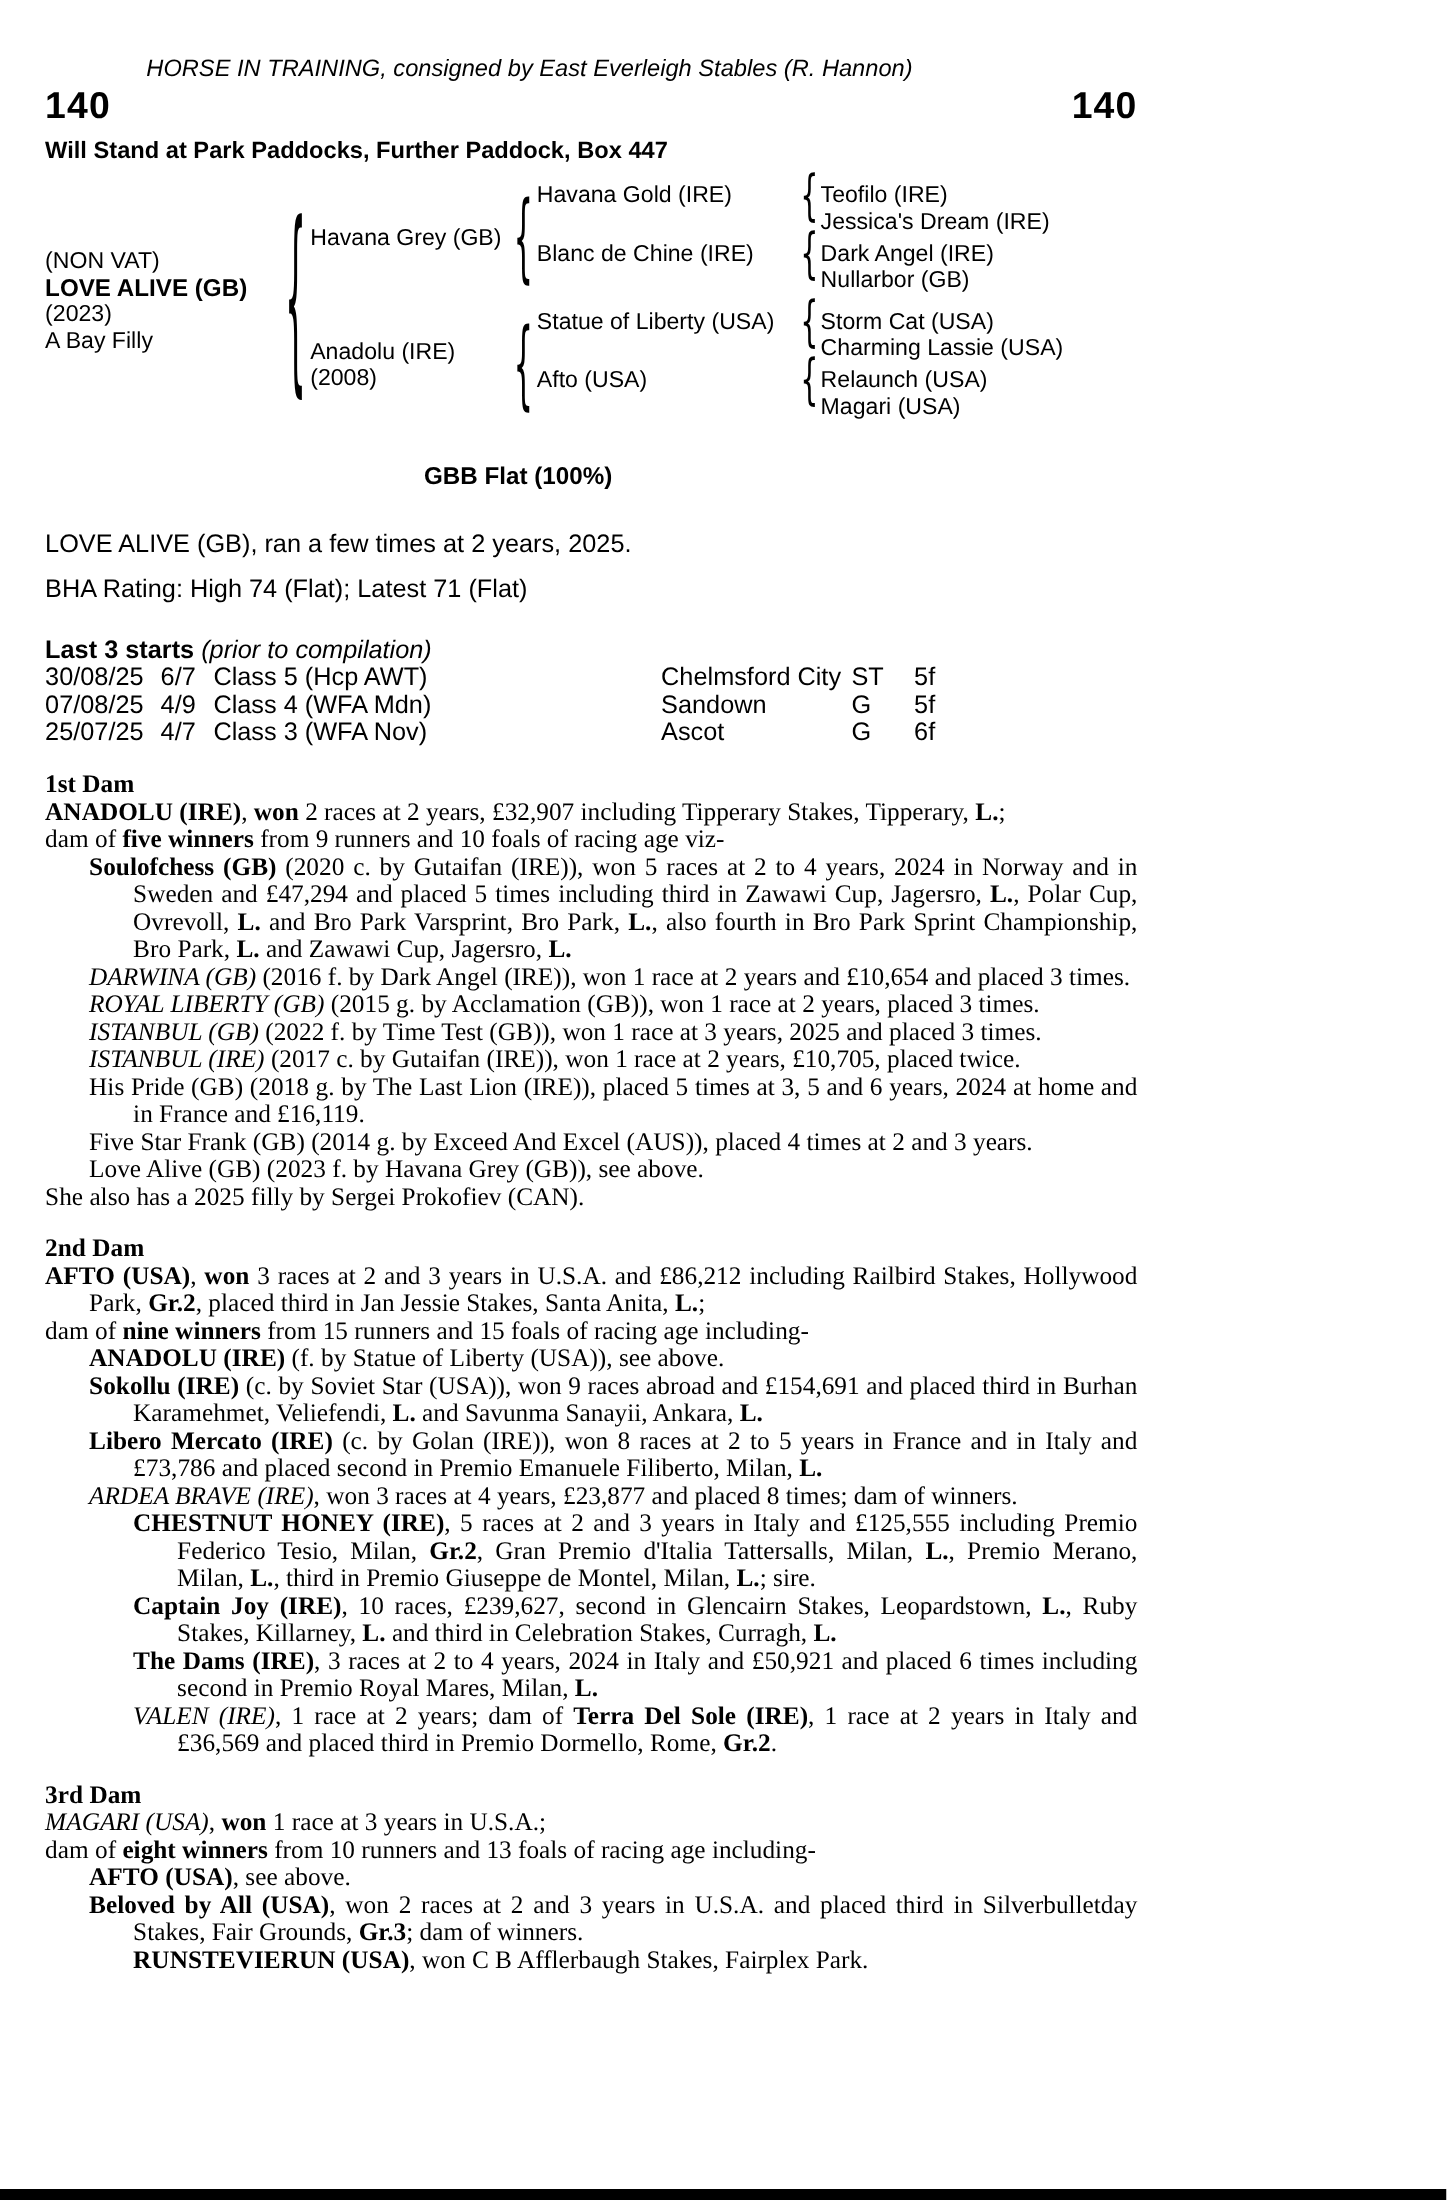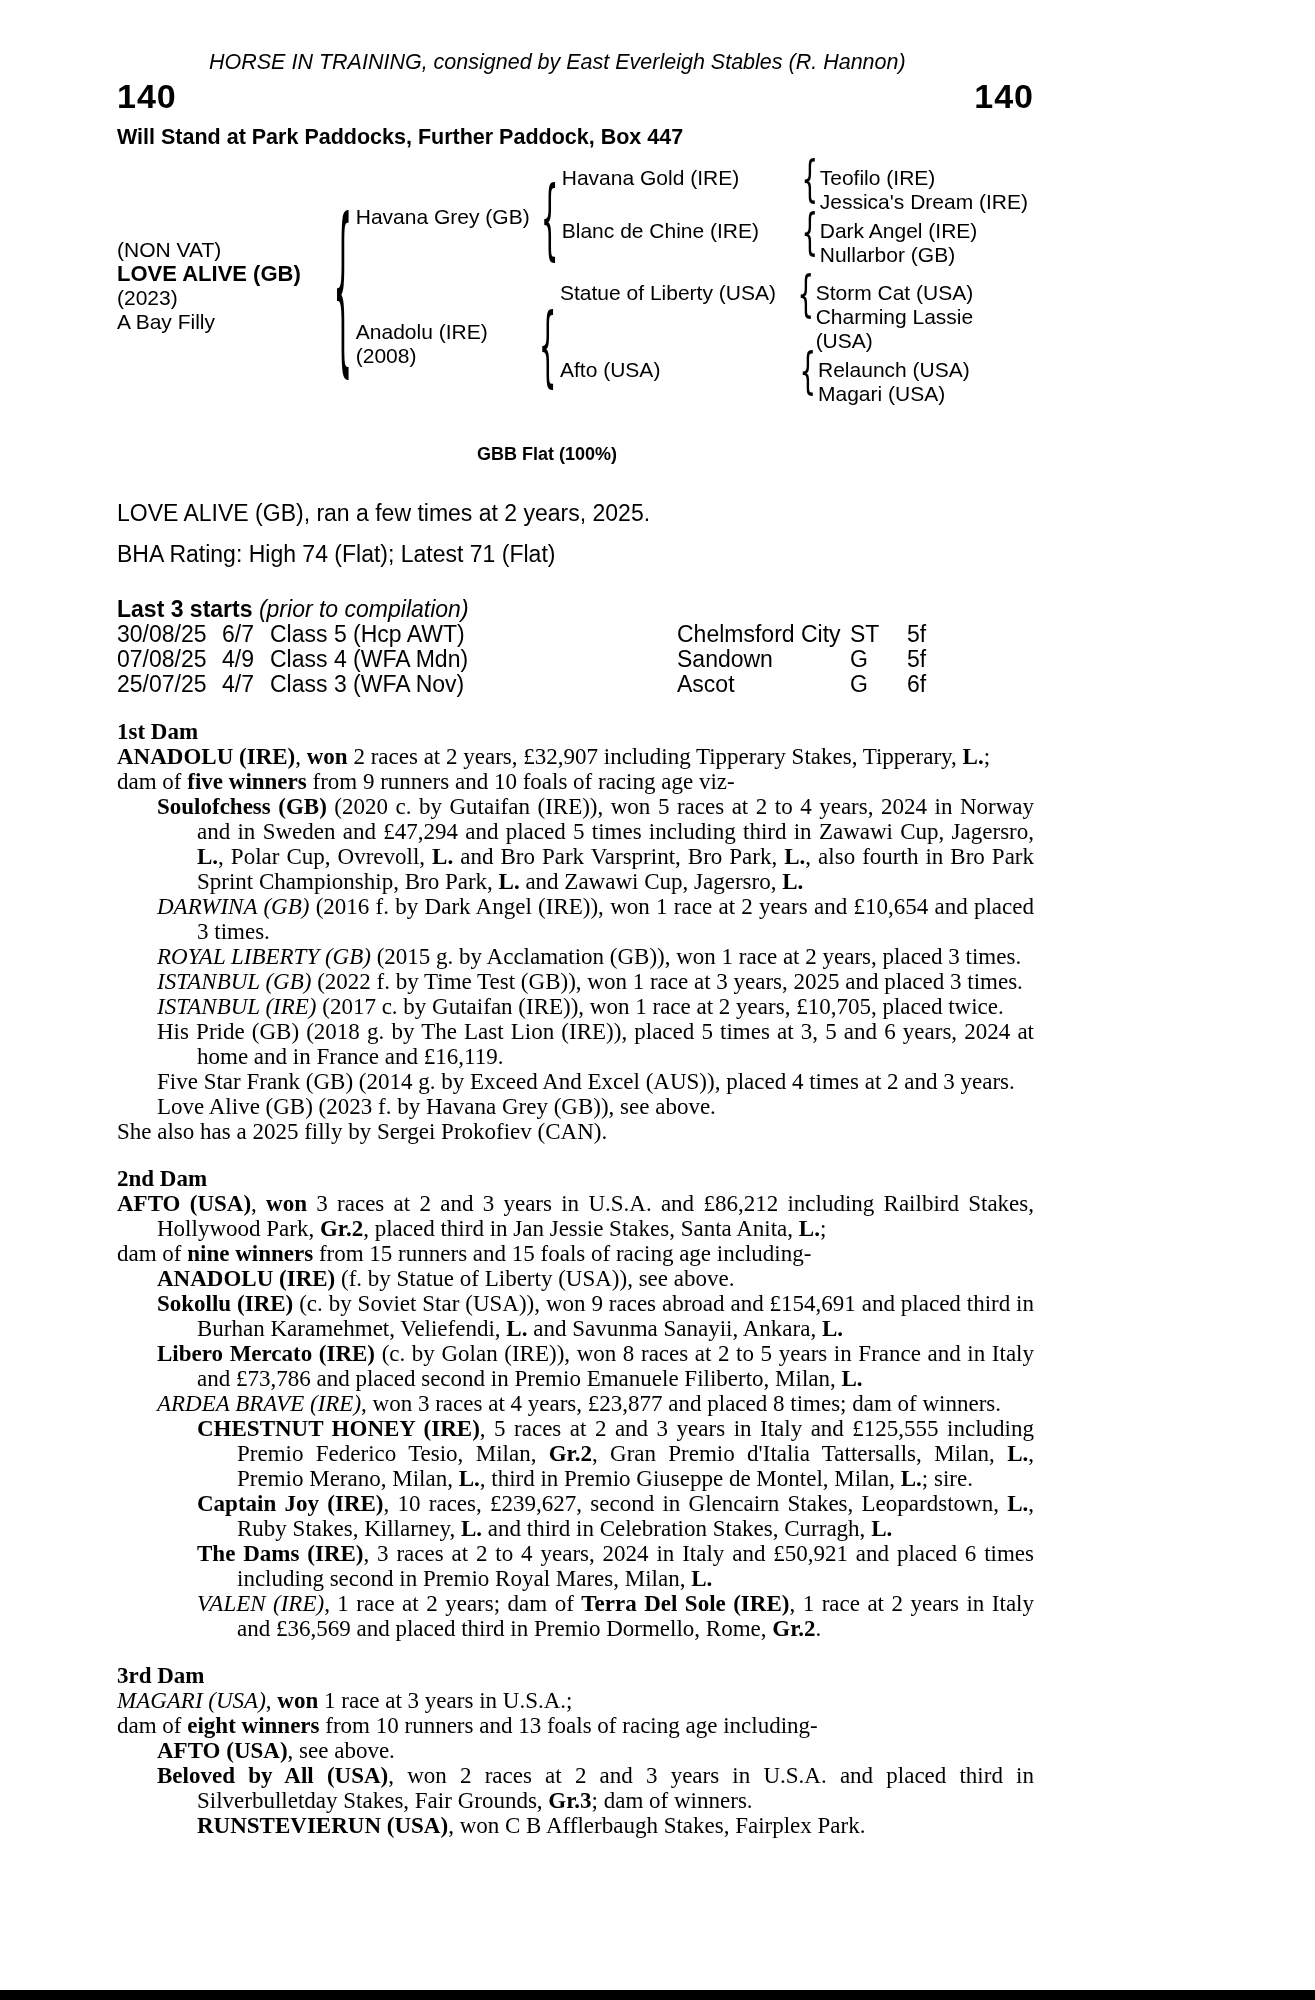--- a/index.html
+++ b/index.html
@@ -4,21 +4,21 @@
 <style>
   * { margin:0; padding:0; box-sizing:border-box; }
   html,body { background:#ffffff; }
   body {
     width:1315px; height:2000px;
     font-family:"Liberation Sans", sans-serif;
     color:#000;
     position:relative;
     overflow:hidden;
   }
-  .page { position:relative; width:1104px; height:2000px; padding:50px 70px 0 117px; }
+  .page { position:relative; width:1104px; height:2000px; padding:50px 70px 0 41px; }
   .b { font-weight:700; }
   .i { font-style:italic; }
 
   .consignor { font-style:italic; font-size:21.5px; margin-left:92px; white-space:nowrap; }
   .lotrow { display:flex; justify-content:space-between; margin-top:4px; }
   .lotnum { font-size:34px; font-weight:700; line-height:1.0; letter-spacing:1px; }
   .stand { font-weight:700; font-size:21.5px; margin-top:12px; }
 
   
   .pedigree { display:flex; align-items:center; margin-top:16px; font-size:21px; line-height:24px; }
@@ -28,21 +28,21 @@
   .b1 { width:26px; font-size:40px; } .b1 span { transform:scale(0.75,4.6); display:block; }
   .b2 { width:24px; font-size:40px; } .b2 span { transform:scale(0.7,2.2); display:block; }
   .b3 { width:20px; font-size:40px; } .b3 span { transform:scale(0.65,1.25); display:block; }
   .ped-parents { display:flex; flex-direction:column; gap:14px; }
   .ped-parent-row { display:flex; align-items:center; }
   .ped-parent-name { width:182px; }
   .ped-gps { display:flex; flex-direction:column; gap:5px; }
   .ped-gp-row { display:flex; align-items:flex-start; }
   .ped-gp-name { width:238px; }
   .ped-ggps { display:flex; flex-direction:column; }
-  .gbb { width:860px; text-align:center; font-weight:700; font-size:18px; margin-top:38px; }
+  .gbb { width:860px; text-align:center; font-weight:700; font-size:22px; margin-top:38px; }
 
   
   .body-text { font-size:23px; line-height:25px; }
   .intro { margin-top:36px; }
   .bha { margin-top:16px; font-weight:400; }
   .surface-grid { display:grid; grid-template-columns:220px 280px auto; }
   .last3-head { margin-top:30px; }
   .starts-grid { display:grid; grid-template-columns:105px 48px 407px 173px 57px auto; }
 
   

